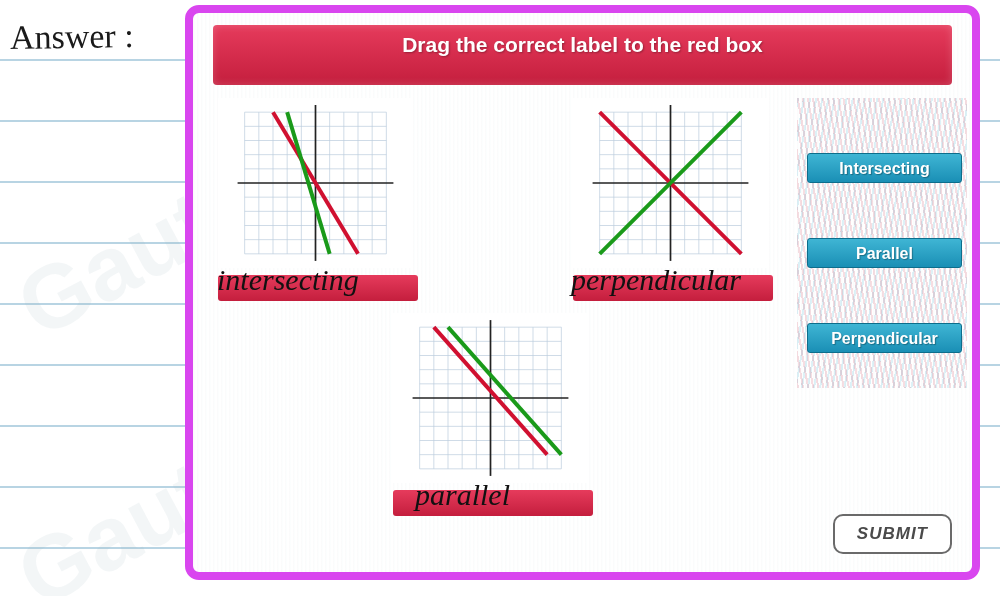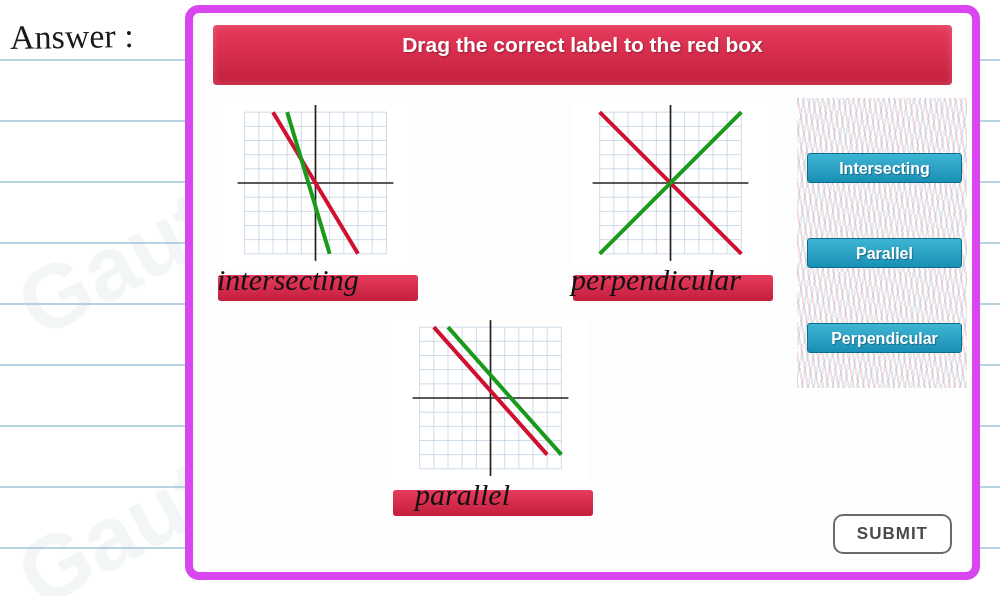--- a/index.html
+++ b/index.html
@@ -164,20 +164,21 @@
     bottom: 18px;
     padding: 8px 22px;
     border: 2px solid #6a6a6a;
     border-radius: 10px;
     background: #ffffff;
     color: #4a4a4a;
     font-weight: bold;
     font-size: 17px;
     letter-spacing: 1px;
     cursor: pointer;
+    font-style: italic;
   }
 
   
   .watermark {
     position: absolute;
     font-size: 90px;
     font-weight: bold;
     color: rgba(160,180,190,0.12);
     transform: rotate(-28deg);
     pointer-events: none;

